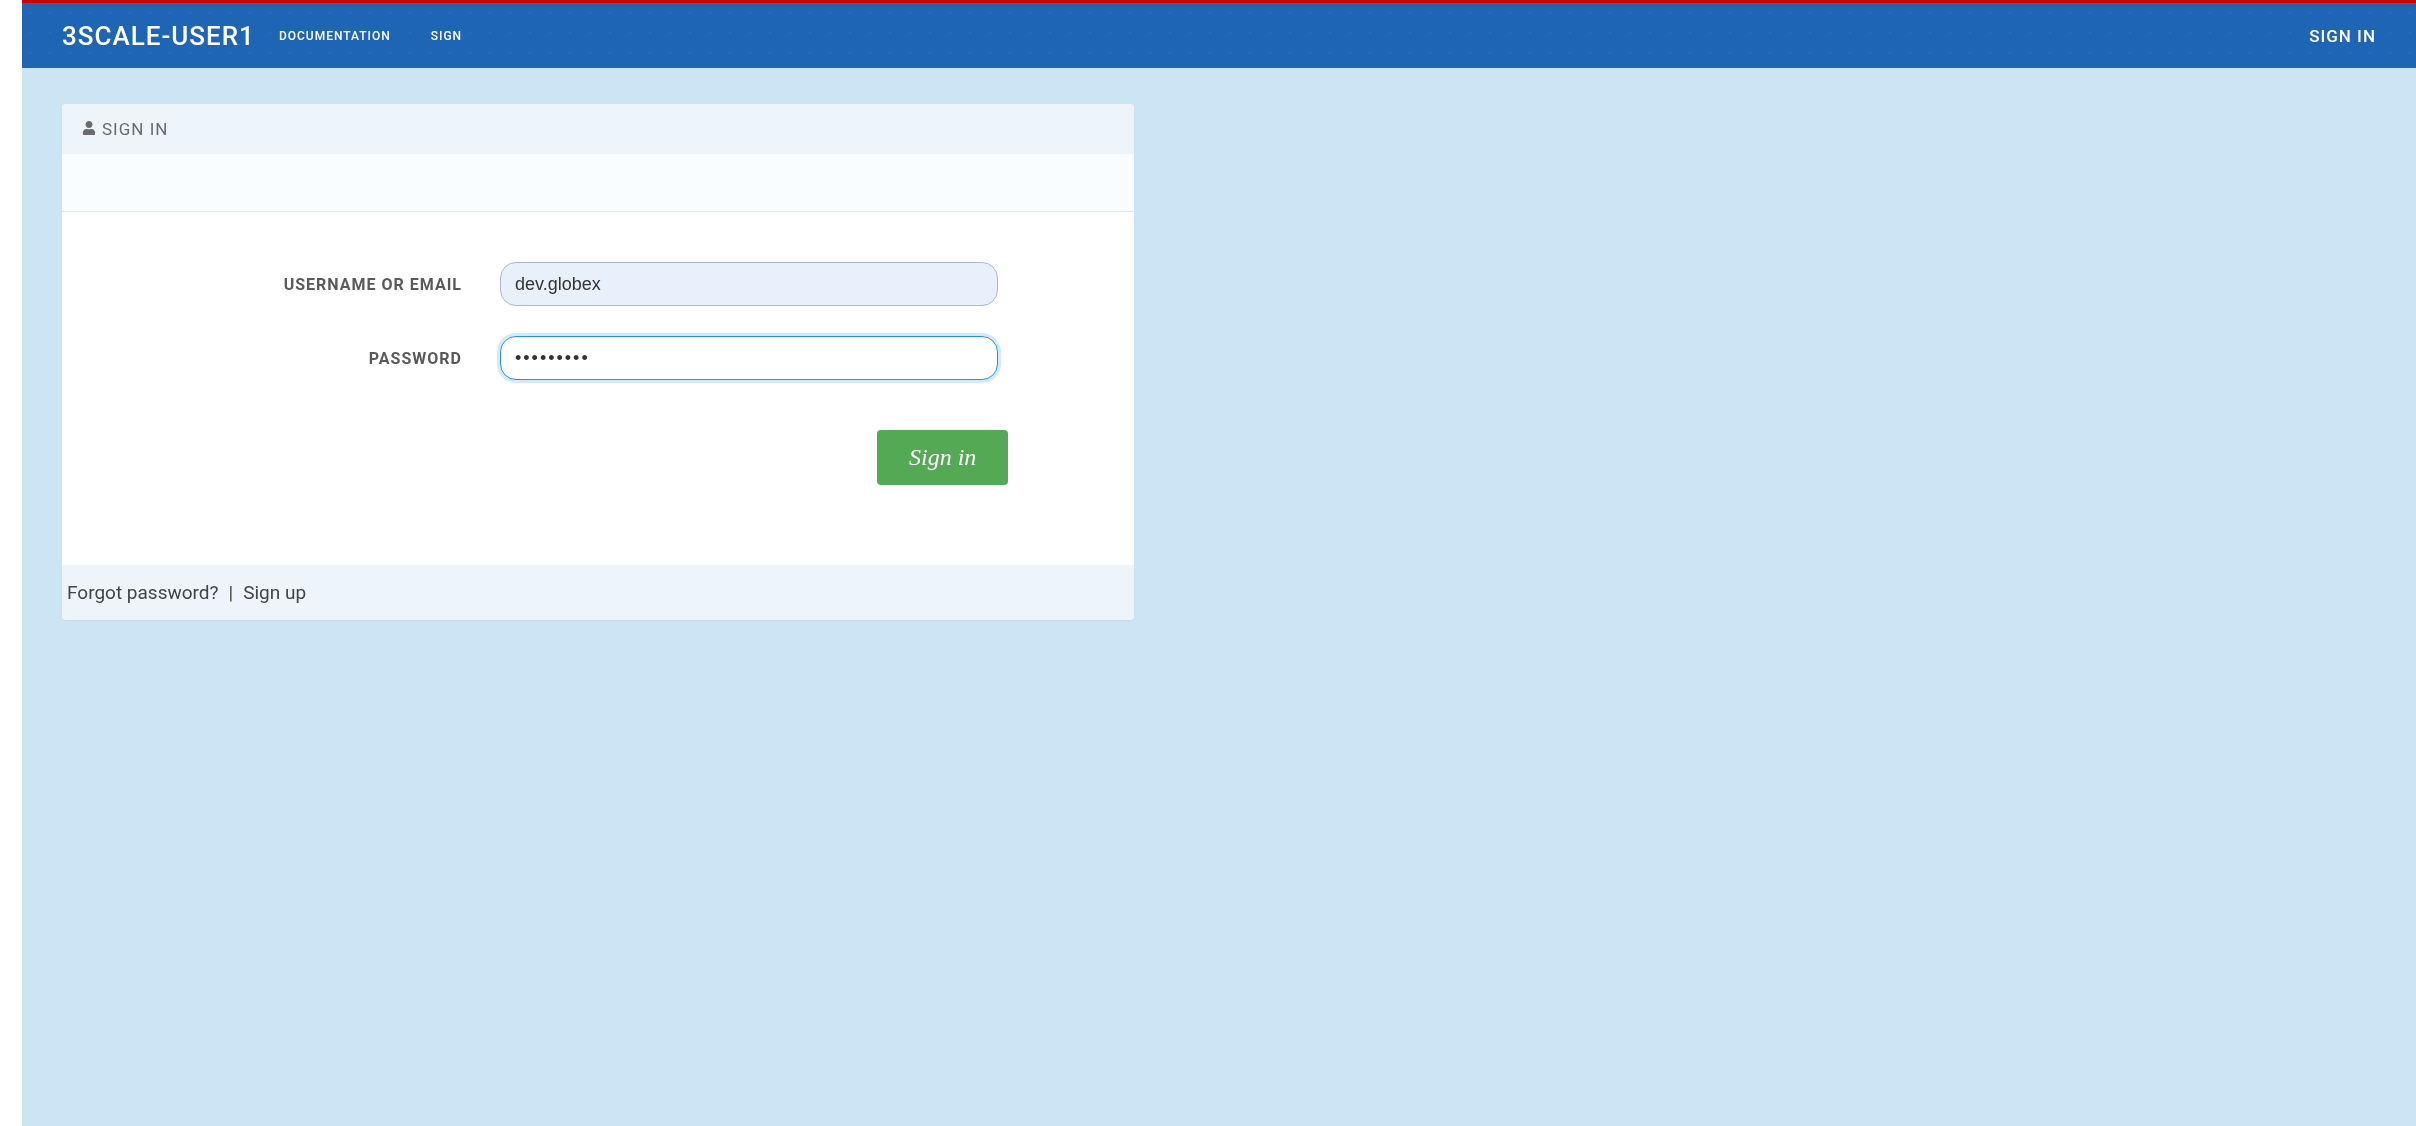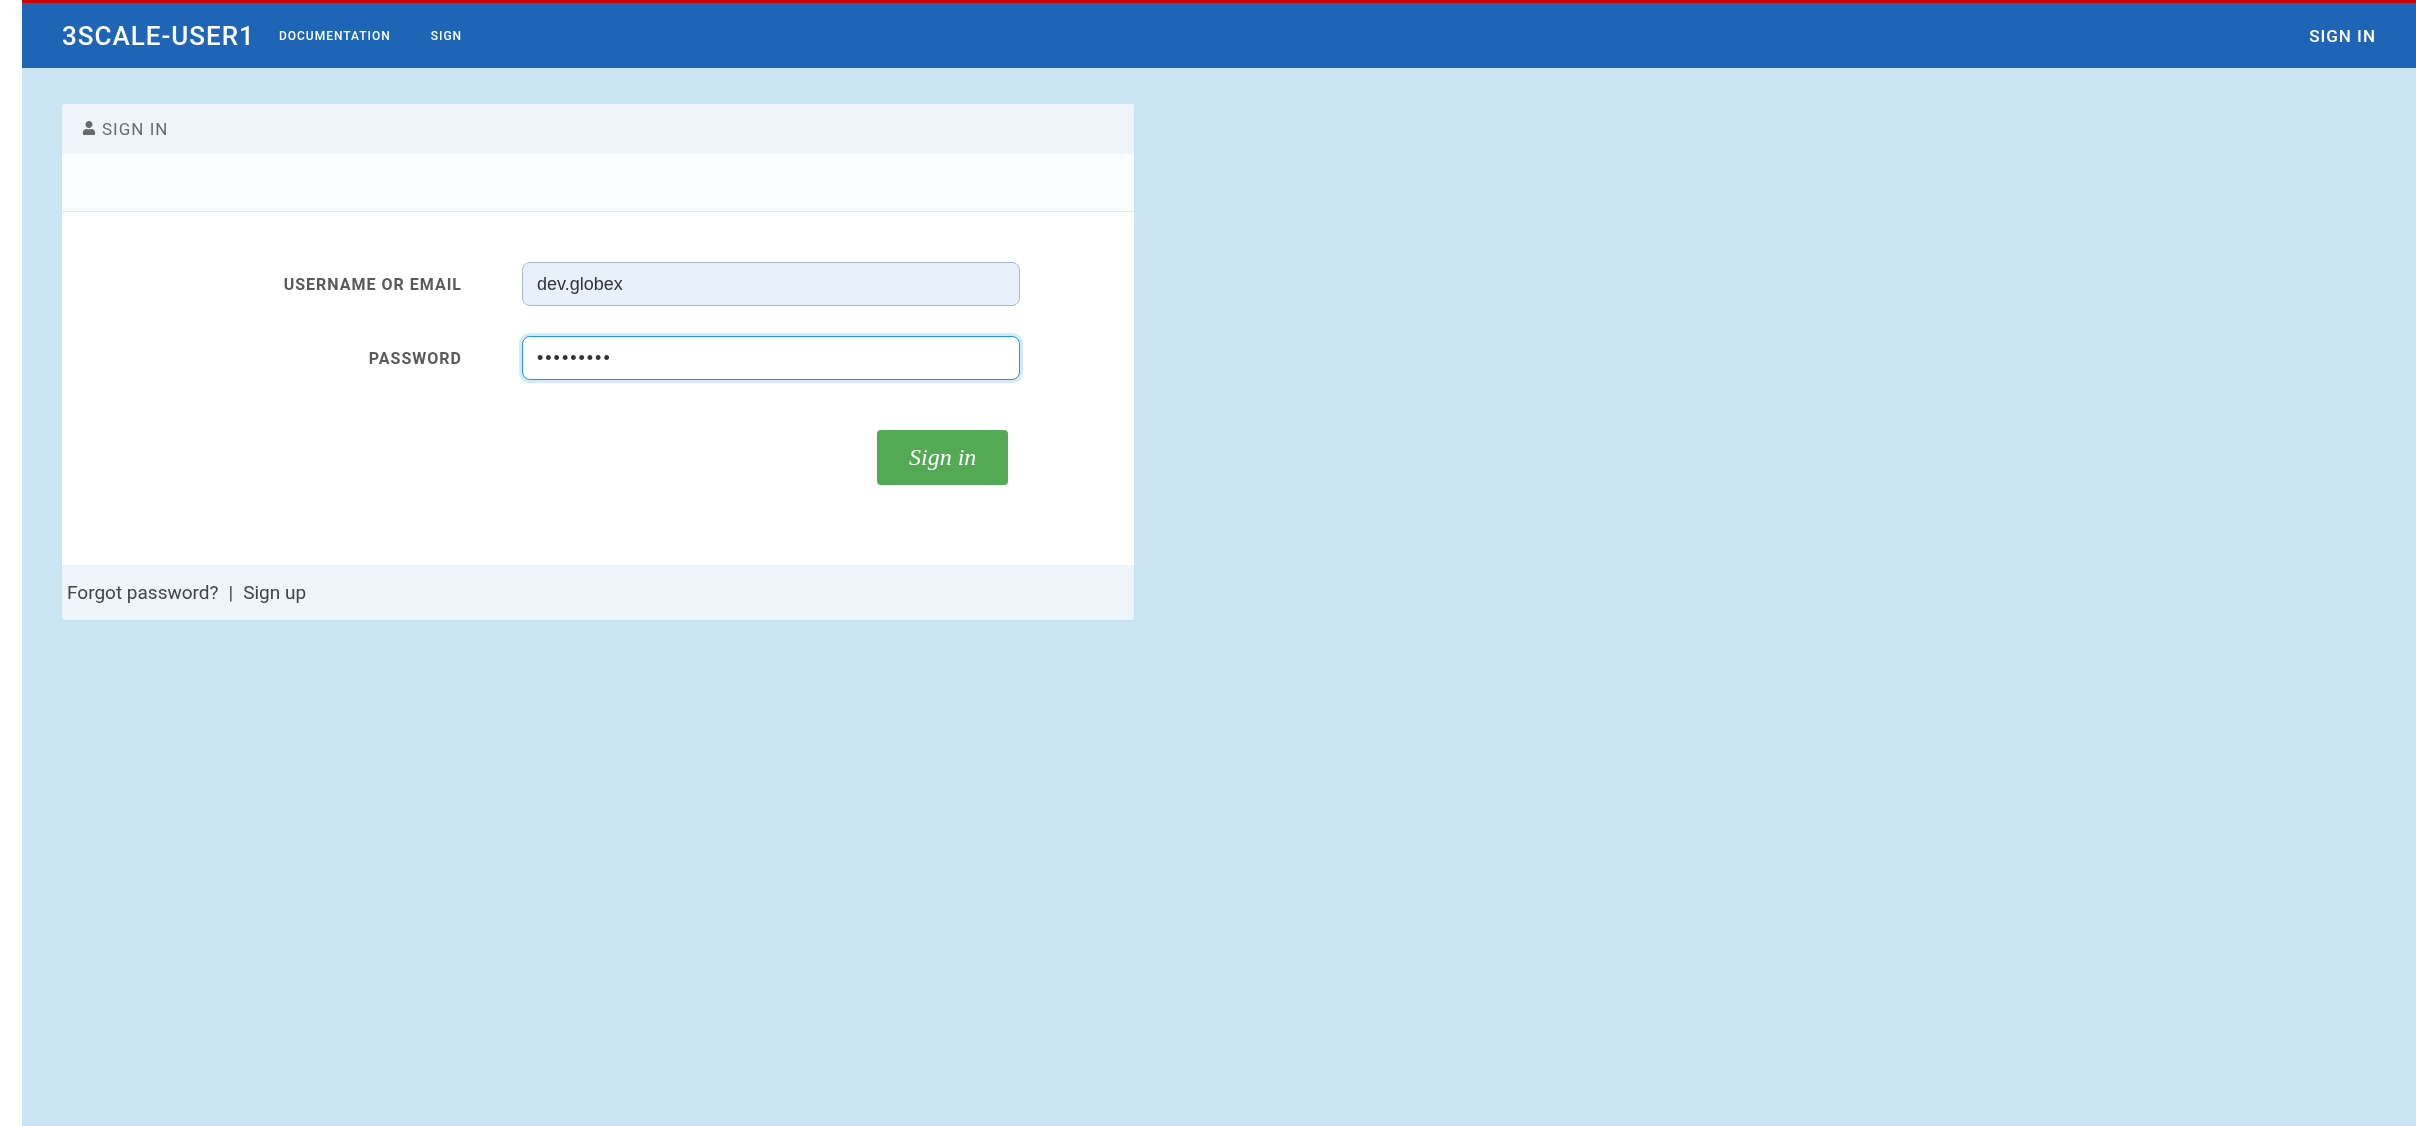--- a/index.html
+++ b/index.html
@@ -114,37 +114,37 @@
     
     .panel-body {
       background-color: #ffffff;
       padding: 50px 100px 80px 100px;
     }
     
     .form-row {
       display: flex;
       align-items: center;
       margin-bottom: 30px;
-      gap: 60px;
+      gap: 38px;
     }
     
     .form-label {
       width: 300px;
       text-align: right;
       color: #5a5a5a;
       font-size: 16px;
       font-weight: 700;
       letter-spacing: 1px;
     }
     
     .form-input {
       width: 498px;
       height: 44px;
       border: 1px solid #bbb;
-      border-radius: 8px;
+      border-radius: 16px;
       padding: 0 14px;
       font-size: 18px;
       color: #333;
       background-color: #fff;
     }
     
     .form-input.autofilled {
       background-color: #e8f0fb;
       border: 1px solid #aab8d8;
     }

